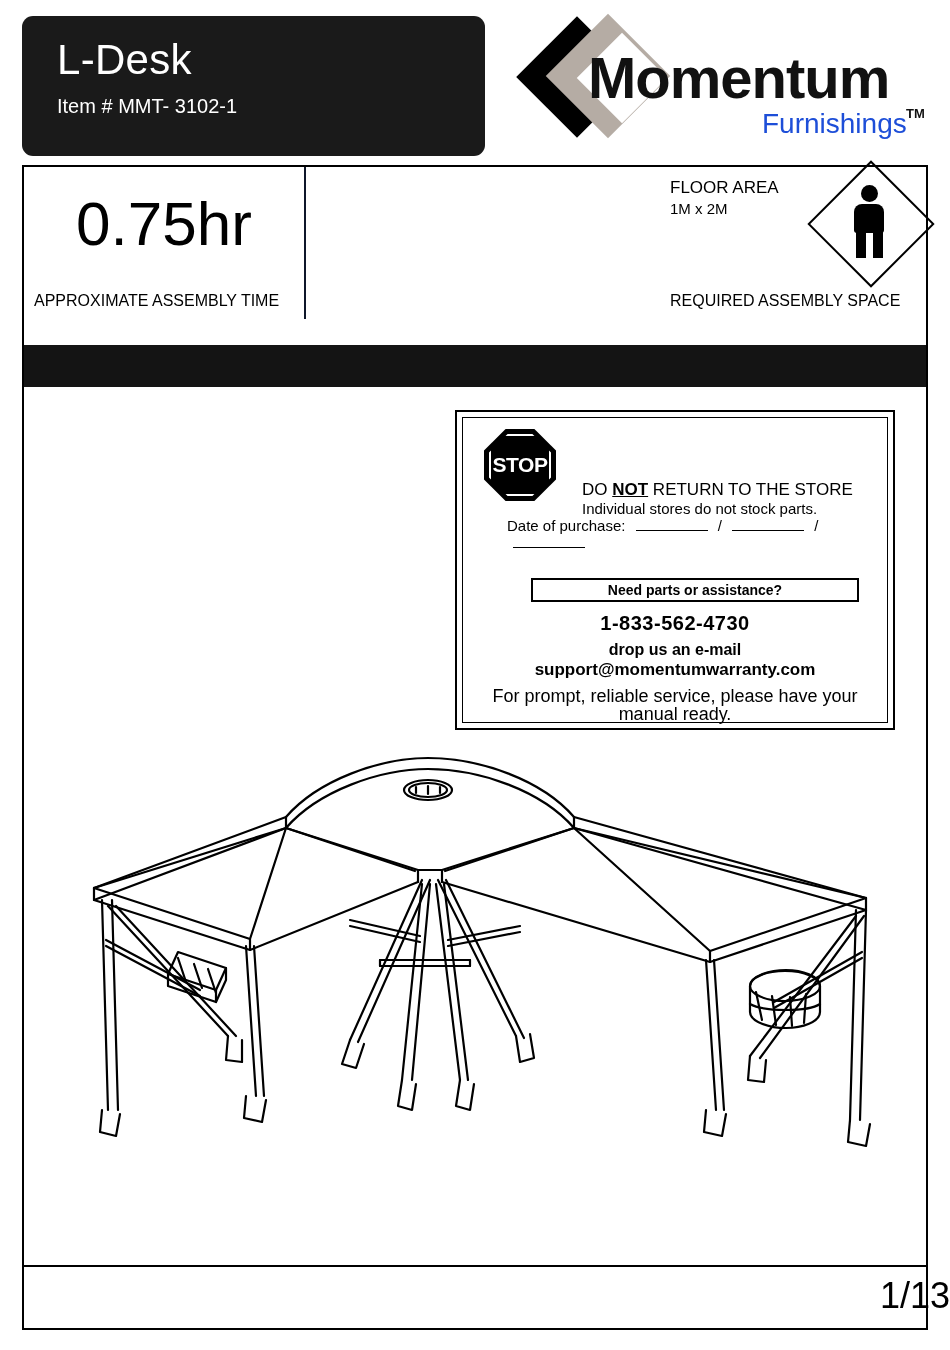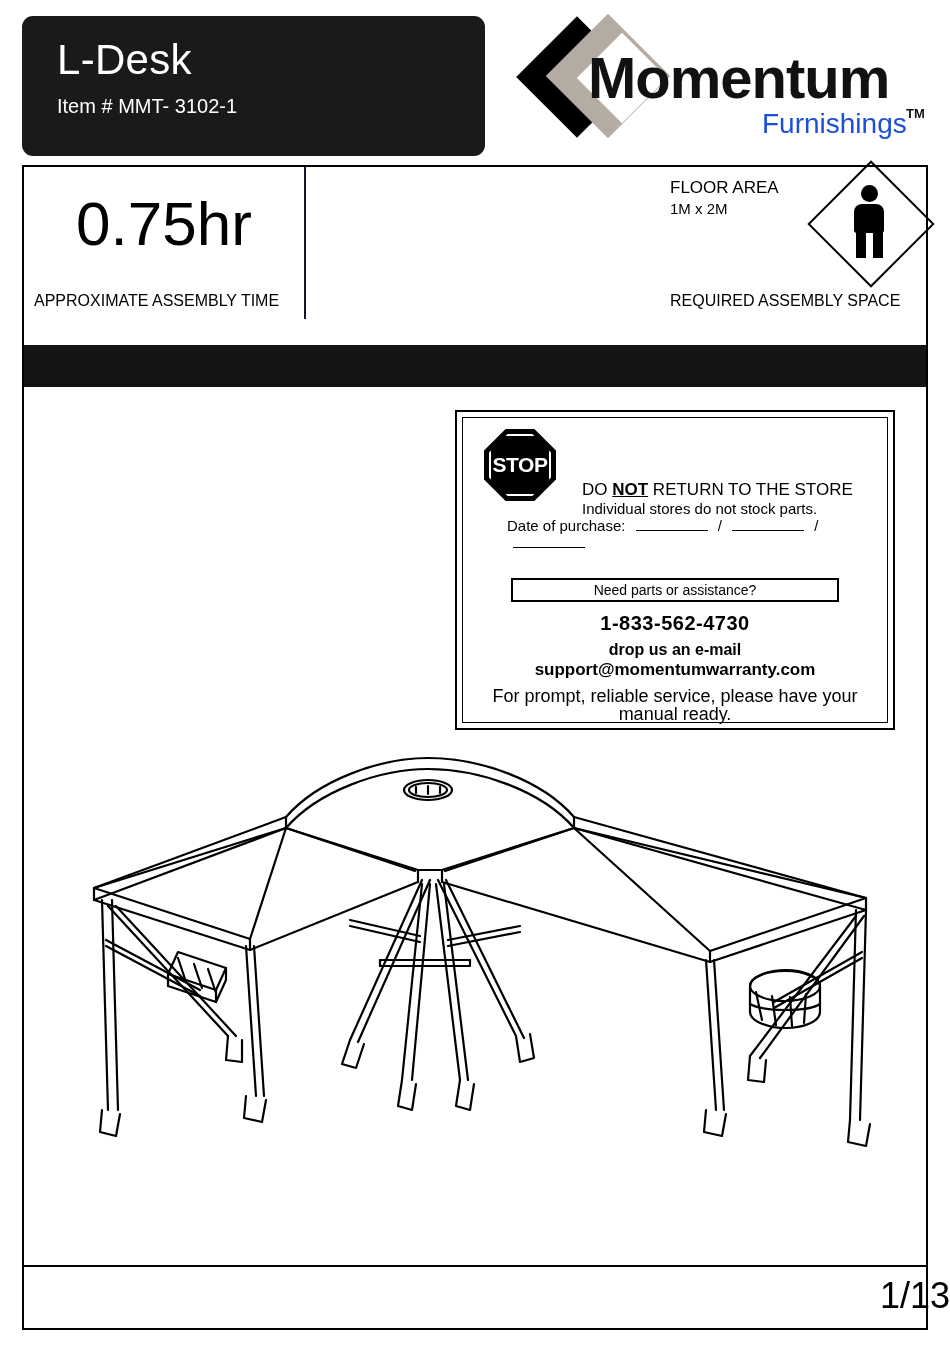--- a/index.html
+++ b/index.html
@@ -328,29 +328,29 @@
     font-size: 15px;
   }
   .date-row .blank {
     display: inline-block;
     width: 72px;
     border-bottom: 1px solid #000;
     margin: 0 6px;
   }
   .need-parts {
     position: absolute;
-    left: 54px;
+    left: 74px;
     top: 166px;
     width: 328px;
     height: 24px;
     border: 2px solid #000;
     box-sizing: border-box;
     text-align: center;
     font-size: 14px;
-    font-weight: normal;
+    font-weight: bold;
     line-height: 20px;
   }
   .phone {
     position: absolute;
     left: 0; right: 0;
     top: 200px;
     text-align: center;
     font-size: 20px;
     font-weight: bold;
     letter-spacing: 0.5px;

